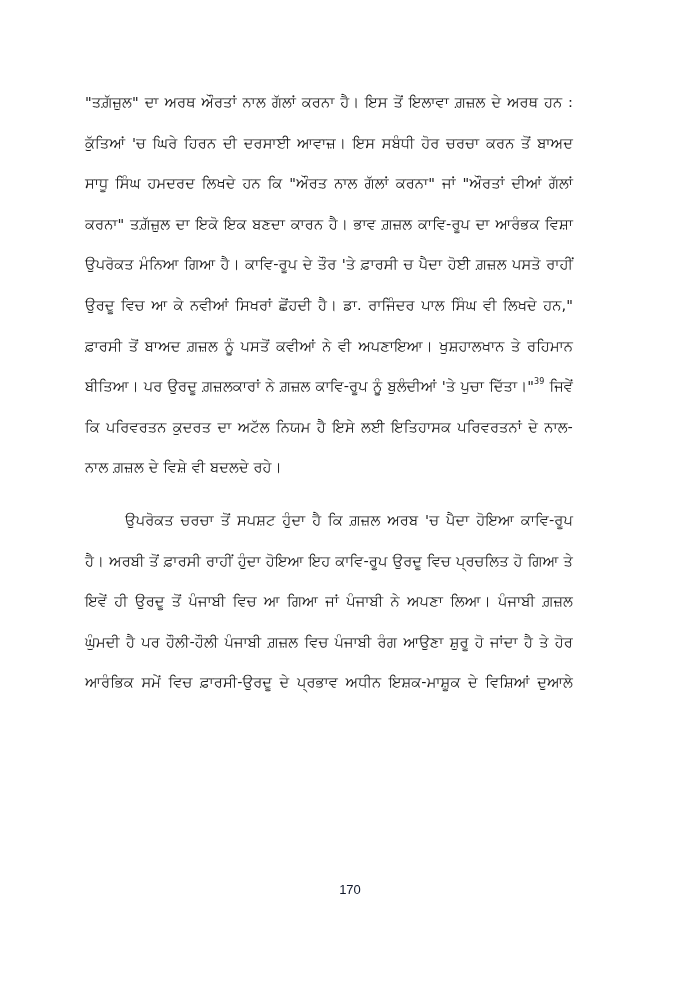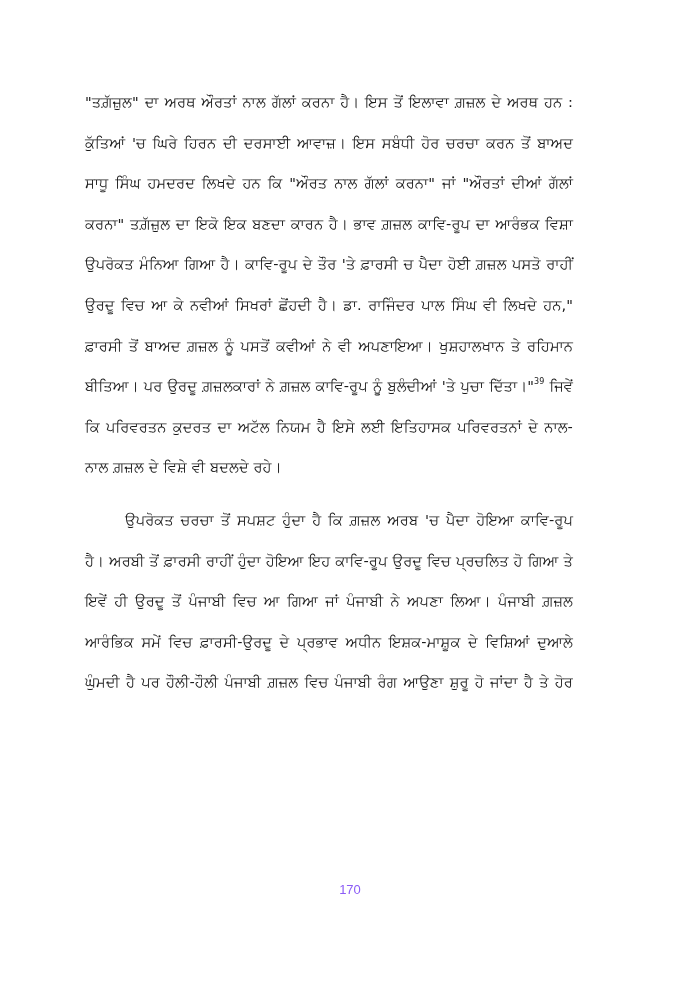--- a/index.html
+++ b/index.html
@@ -51,21 +51,21 @@
       line-height: 0;
     }
     .page-number {
       position: absolute;
       top: 882px;
       left: 0;
       width: 700px;
       text-align: center;
       font-family: "Liberation Sans", sans-serif;
       font-size: 13px;
-      color: #8b5cf6;
+      color: #0f172a;
     }
   </style>
 </head>
 <body>
 
 <div class="page">
 
   <p class="para">
     <span class="line">"ਤਗ਼ੱਜ਼ੁਲ" ਦਾ ਅਰਥ ਔਰਤਾਂ ਨਾਲ ਗੱਲਾਂ ਕਰਨਾ ਹੈ। ਇਸ ਤੋਂ ਇਲਾਵਾ ਗ਼ਜ਼ਲ ਦੇ ਅਰਥ ਹਨ :</span>
     <span class="line">ਕੁੱਤਿਆਂ 'ਚ ਘਿਰੇ ਹਿਰਨ ਦੀ ਦਰਸਾਈ ਆਵਾਜ਼। ਇਸ ਸਬੰਧੀ ਹੋਰ ਚਰਚਾ ਕਰਨ ਤੋਂ ਬਾਅਦ</span>
@@ -76,19 +76,19 @@
     <span class="line">ਫ਼ਾਰਸੀ ਤੋਂ ਬਾਅਦ ਗ਼ਜ਼ਲ ਨੂੰ ਪਸਤੋਂ ਕਵੀਆਂ ਨੇ ਵੀ ਅਪਣਾਇਆ। ਖੁਸ਼ਹਾਲਖਾਨ ਤੇ ਰਹਿਮਾਨ</span>
     <span class="line"><span>ਬੀਤਿਆ। ਪਰ ਉਰਦੂ ਗ਼ਜ਼ਲਕਾਰਾਂ ਨੇ ਗ਼ਜ਼ਲ ਕਾਵਿ-ਰੂਪ ਨੂੰ ਬੁਲੰਦੀਆਂ 'ਤੇ ਪੁਚਾ ਦਿੱਤਾ।"</span><sup class="fn">39</sup><span> ਜਿਵੇਂ</span></span>
     <span class="line">ਕਿ ਪਰਿਵਰਤਨ ਕੁਦਰਤ ਦਾ ਅਟੱਲ ਨਿਯਮ ਹੈ ਇਸੇ ਲਈ ਇਤਿਹਾਸਕ ਪਰਿਵਰਤਨਾਂ ਦੇ ਨਾਲ-</span>
     <span class="line last">ਨਾਲ ਗ਼ਜ਼ਲ ਦੇ ਵਿਸ਼ੇ ਵੀ ਬਦਲਦੇ ਰਹੇ।</span>
   </p>
 
   <p class="para">
     <span class="line indent">ਉਪਰੋਕਤ ਚਰਚਾ ਤੋਂ ਸਪਸ਼ਟ ਹੁੰਦਾ ਹੈ ਕਿ ਗ਼ਜ਼ਲ ਅਰਬ 'ਚ ਪੈਦਾ ਹੋਇਆ ਕਾਵਿ-ਰੂਪ</span>
     <span class="line">ਹੈ। ਅਰਬੀ ਤੋਂ ਫ਼ਾਰਸੀ ਰਾਹੀਂ ਹੁੰਦਾ ਹੋਇਆ ਇਹ ਕਾਵਿ-ਰੂਪ ਉਰਦੂ ਵਿਚ ਪ੍ਰਚਲਿਤ ਹੋ ਗਿਆ ਤੇ</span>
     <span class="line">ਇਵੇਂ ਹੀ ਉਰਦੂ ਤੋਂ ਪੰਜਾਬੀ ਵਿਚ ਆ ਗਿਆ ਜਾਂ ਪੰਜਾਬੀ ਨੇ ਅਪਣਾ ਲਿਆ। ਪੰਜਾਬੀ ਗ਼ਜ਼ਲ</span>
+    <span class="line">ਘੁੰਮਦੀ ਹੈ ਪਰ ਹੌਲੀ-ਹੌਲੀ ਪੰਜਾਬੀ ਗ਼ਜ਼ਲ ਵਿਚ ਪੰਜਾਬੀ ਰੰਗ ਆਉਣਾ ਸ਼ੁਰੂ ਹੋ ਜਾਂਦਾ ਹੈ ਤੇ ਹੋਰ</span>
     <span class="line">ਆਰੰਭਿਕ ਸਮੇਂ ਵਿਚ ਫ਼ਾਰਸੀ-ਉਰਦੂ ਦੇ ਪ੍ਰਭਾਵ ਅਧੀਨ ਇਸ਼ਕ-ਮਾਸ਼ੂਕ ਦੇ ਵਿਸ਼ਿਆਂ ਦੁਆਲੇ</span>
-    <span class="line">ਘੁੰਮਦੀ ਹੈ ਪਰ ਹੌਲੀ-ਹੌਲੀ ਪੰਜਾਬੀ ਗ਼ਜ਼ਲ ਵਿਚ ਪੰਜਾਬੀ ਰੰਗ ਆਉਣਾ ਸ਼ੁਰੂ ਹੋ ਜਾਂਦਾ ਹੈ ਤੇ ਹੋਰ</span>
   </p>
 
 </div>
 
 <div class="page-number">170</div>
 
 </body></html>

